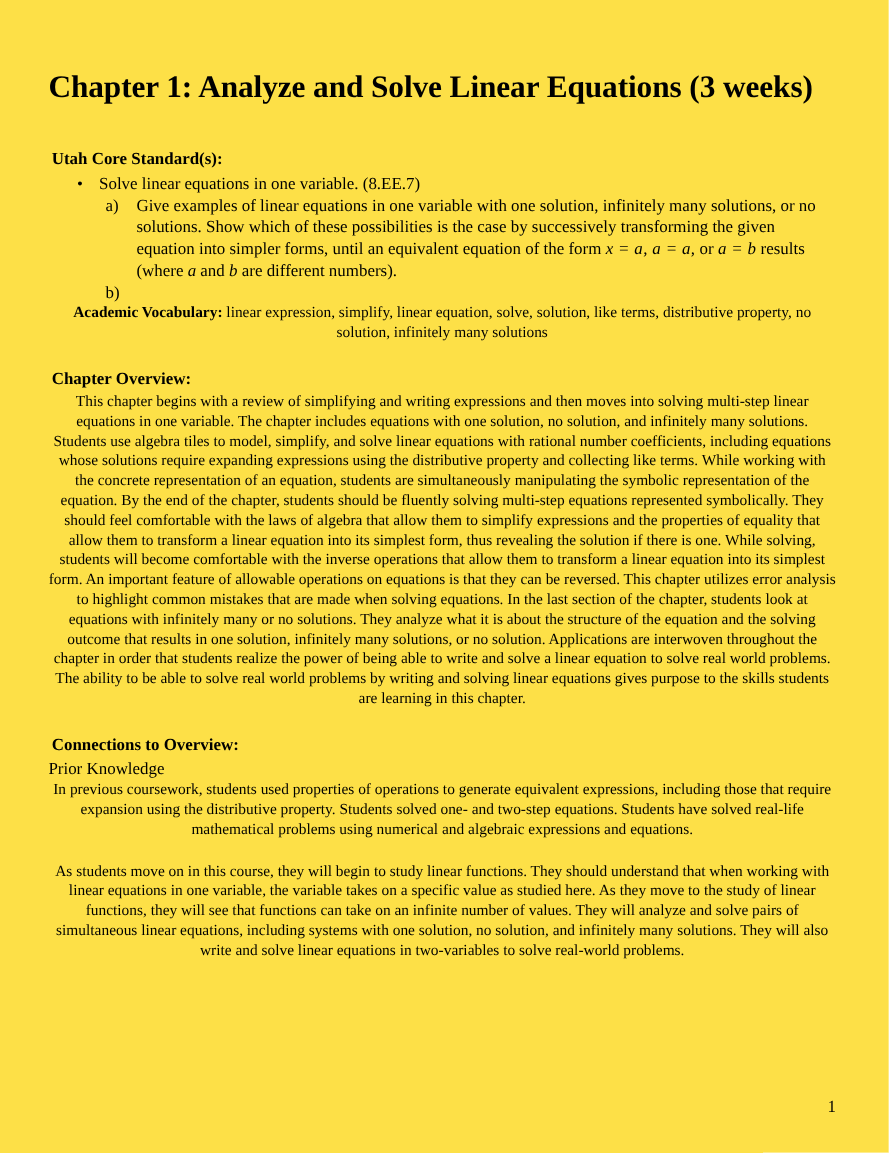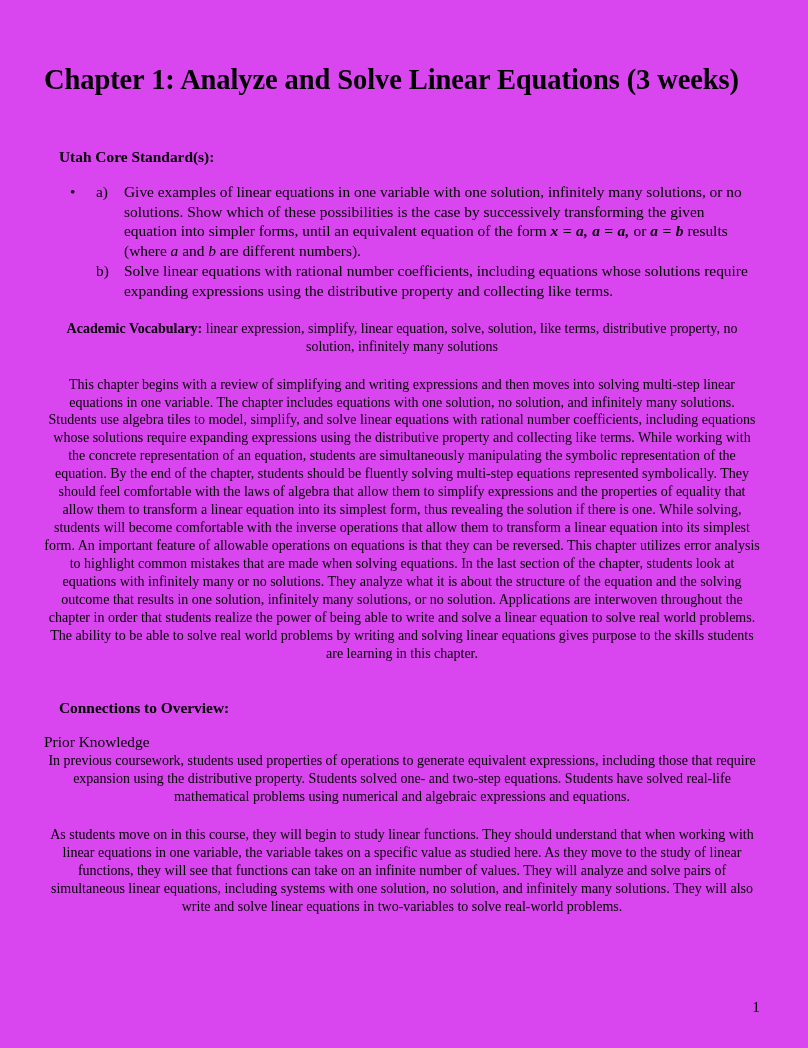--- a/index.html
+++ b/index.html
@@ -9,21 +9,21 @@
     background: #ffffff;
   }
   body {
     font-family: "Liberation Serif", "DejaVu Serif", serif;
     color: #000000;
   }
   .page {
     position: relative;
     width: 808px;
     height: 1048px;
-    background: #d946ef;
+    background: #fde047;
     box-sizing: border-box;
     overflow: hidden;
   }
   .content {
     position: absolute;
     left: 44px;
     top: 62px;
     width: 716px;
   }
 
@@ -35,21 +35,21 @@
     letter-spacing: -0.1px;
     margin: 0 0 0 0;
     font-family: "Liberation Serif", "DejaVu Serif", serif;
   }
 
   
   .section-head {
     font-size: 15.4px;
     font-weight: bold;
     line-height: 1.28;
-    margin: 15px;
+    margin: 3px;
   }
   .sub-head-underline {
     font-size: 15.4px;
     font-weight: normal;
     line-height: 1.28;
     margin: 0;
   }
 
   
   .body-text {
@@ -106,21 +106,20 @@
   
   .bold { font-weight: bold; }
   .mathvar {
     font-style: italic;
     font-family: "Liberation Serif", "DejaVu Serif", serif;
   }
   .matheq {
     font-style: italic;
     font-family: "Liberation Serif", "DejaVu Serif", serif;
     letter-spacing: 0.3px;
-    font-weight: bold;
   }
 
   
   .page-number {
     position: absolute;
     right: 48px;
     bottom: 34px;
     font-size: 15.4px;
     line-height: 1;
   }
@@ -133,40 +132,41 @@
 
     <h1 class="doc-title">Chapter 1: Analyze and Solve Linear Equations (3 weeks)</h1>
 
     <div class="sp-title-gap"></div>
 
     <div class="section-head">Utah Core Standard(s):</div>
 
     <ul class="level1">
       <li>
         <span class="bullet">•</span>
+        <span>Solve linear equations in one variable. (8.EE.7)</span>
 
         <ol class="level2">
           <li>
             <span class="marker">a)</span>
             <span><span>Give examples of linear equations in one variable with one solution, infinitely many solutions, or no solutions. Show which of these possibilities is the case by successively transforming the given equation into simpler forms, until an equivalent equation of the form </span><span class="matheq">x = a, a = a,</span><span> or </span><span class="matheq">a = b</span><span> results (where </span><span class="mathvar">a</span><span> and </span><span class="mathvar">b</span><span> are different numbers).</span></span>
           </li>
           <li>
             <span class="marker">b)</span>
-            <span>Solve linear equations with rational number coefficients, including equations whose solutions require expanding expressions using the distributive property and collecting like terms.</span>
           </li>
         </ol>
       </li>
     </ul>
 
     <div class="sp-para"></div>
 
     <p class="body-text"><span class="bold">Academic Vocabulary:</span><span> linear expression, simplify, linear equation, solve, solution, like terms, distributive property, no solution, infinitely many solutions</span></p>
 
     <div class="sp-para"></div>
 
+    <div class="section-head">Chapter Overview:</div>
     <p class="body-text">This chapter begins with a review of simplifying and writing expressions and then moves into solving multi-step linear equations in one variable. The chapter includes equations with one solution, no solution, and infinitely many solutions. Students use algebra tiles to model, simplify, and solve linear equations with rational number coefficients, including equations whose solutions require expanding expressions using the distributive property and collecting like terms. While working with the concrete representation of an equation, students are simultaneously manipulating the symbolic representation of the equation. By the end of the chapter, students should be fluently solving multi-step equations represented symbolically. They should feel comfortable with the laws of algebra that allow them to simplify expressions and the properties of equality that allow them to transform a linear equation into its simplest form, thus revealing the solution if there is one. While solving, students will become comfortable with the inverse operations that allow them to transform a linear equation into its simplest form. An important feature of allowable operations on equations is that they can be reversed. This chapter utilizes error analysis to highlight common mistakes that are made when solving equations. In the last section of the chapter, students look at equations with infinitely many or no solutions. They analyze what it is about the structure of the equation and the solving outcome that results in one solution, infinitely many solutions, or no solution. Applications are interwoven throughout the chapter in order that students realize the power of being able to write and solve a linear equation to solve real world problems. The ability to be able to solve real world problems by writing and solving linear equations gives purpose to the skills students are learning in this chapter.</p>
 
     <div class="sp-para"></div>
 
     <div class="section-head">Connections to Overview:</div>
 
     <div class="sub-head-underline">Prior Knowledge</div>
     <p class="body-text">In previous coursework, students used properties of operations to generate equivalent expressions, including those that require expansion using the distributive property. Students solved one- and two-step equations. Students have solved real-life mathematical problems using numerical and algebraic expressions and equations.</p>
 
     <div class="sp-para"></div>

